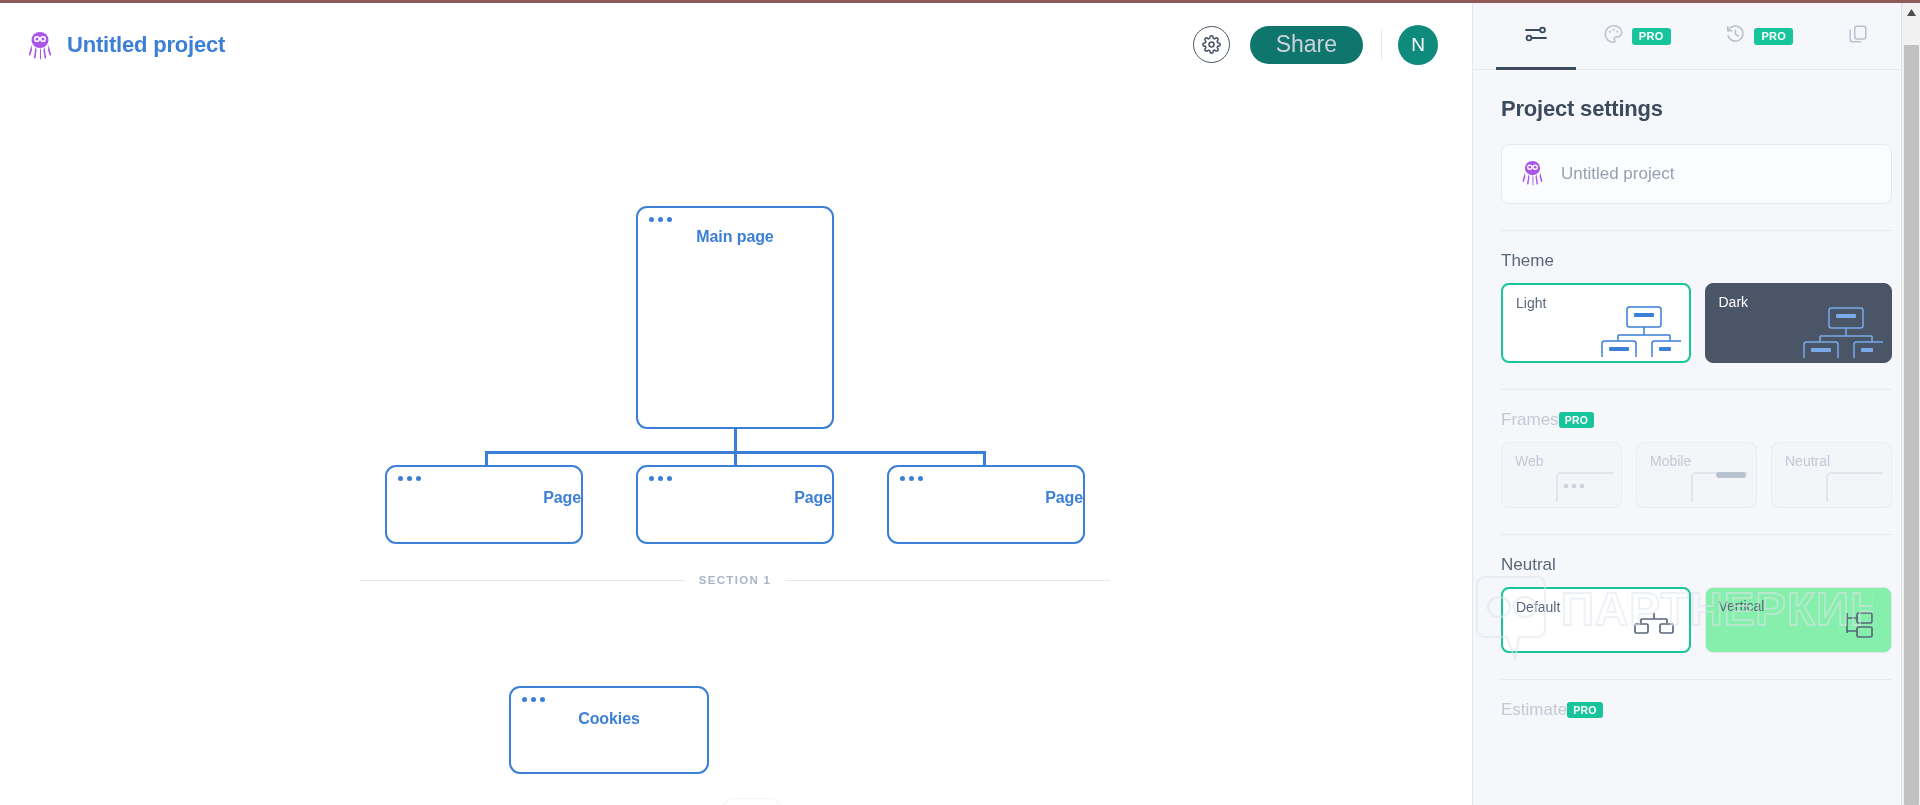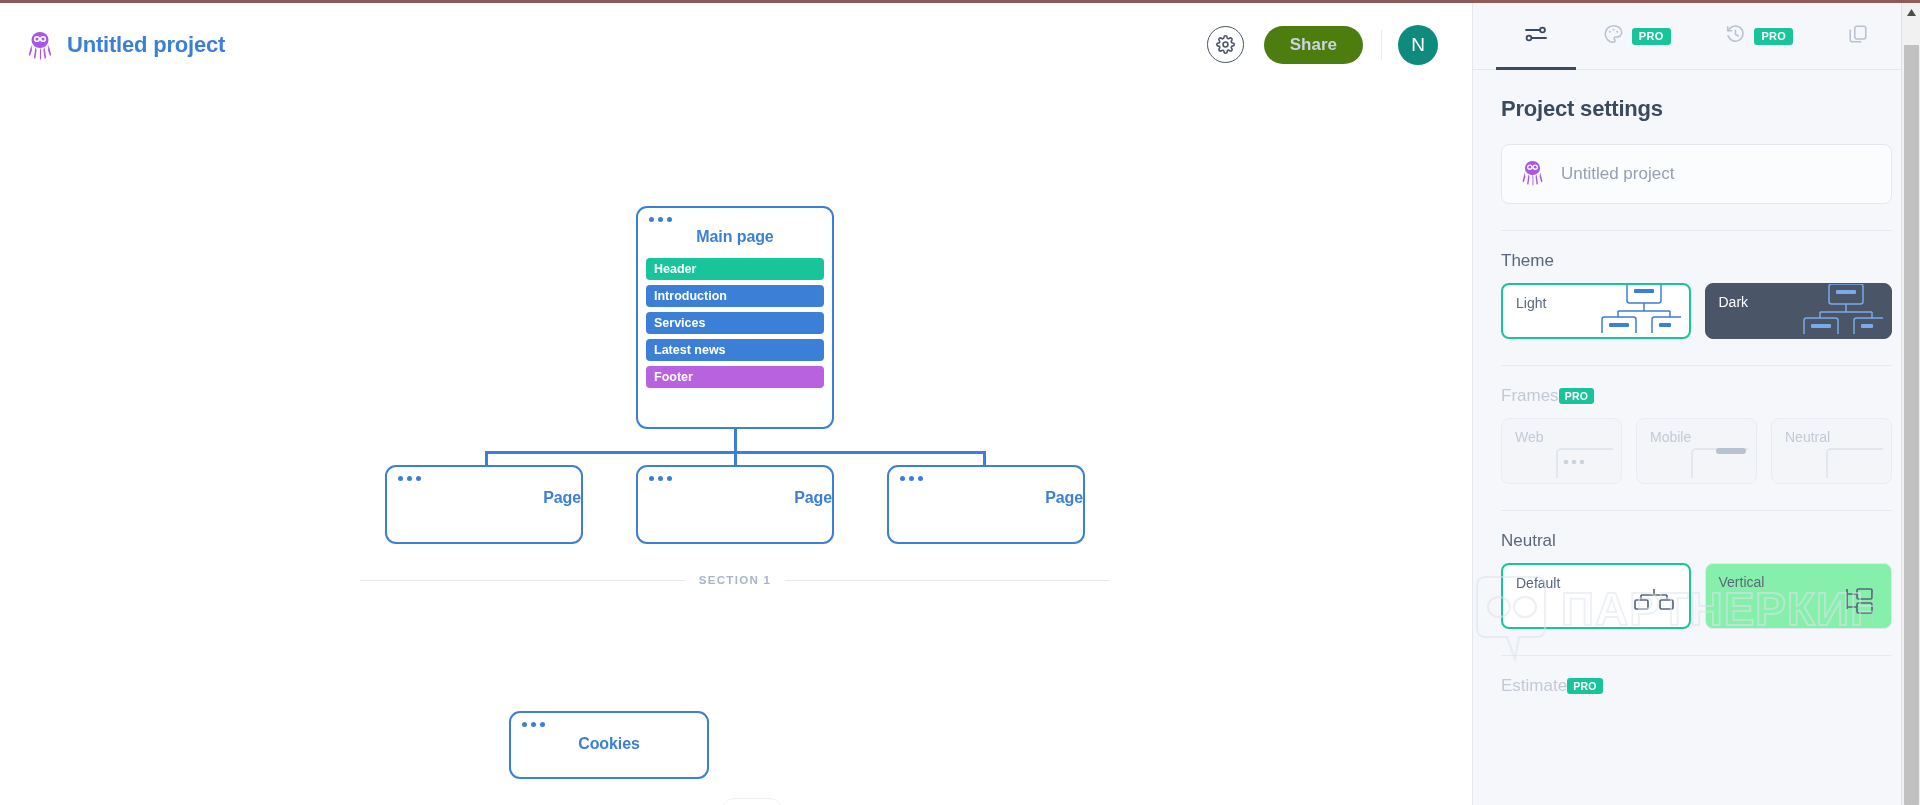--- a/index.html
+++ b/index.html
@@ -33,21 +33,21 @@
     display: flex; align-items: center; gap: 0;
   }
   .gear-btn {
     width: 37px; height: 37px; border-radius: 50%;
     border: 1.6px solid #4a5568; display: flex; align-items: center; justify-content: center;
     cursor: pointer; background: #fff;
   }
   .share-btn {
     margin-left: 20px;
     height: 38px; padding: 0 26px; border-radius: 19px;
-    background: #4d7c0f; color: #cdd3dd; font-size: 17px; font-weight: 700;
+    background: #0f766e; color: #cdd3dd; font-size: 23px; font-weight: 400;
     display: flex; align-items: center; justify-content: center; cursor: default;
     border: none;
   }
   .hdr-sep { width: 1px; height: 30px; background: #e6e9ef; margin: 0 16px 0 18px; }
   .avatar {
     width: 40px; height: 40px; border-radius: 50%; background: #0f8b7e;
     color: #fff; font-size: 19px; font-weight: 500;
     display: flex; align-items: center; justify-content: center;
     margin-right: 34px; cursor: pointer;
   }
@@ -79,21 +79,21 @@
   }
 
   
   .page-card { width: 198px; height: 79px; top: 379px; }
   .page-card .card-title { margin-top: 22px; text-align: right; }
   #page-card-1 { left: 385px; }
   #page-card-2 { left: 636px; }
   #page-card-3 { left: 887px; }
 
   
-  .bottom-card { width: 200px; height: 68px; top: 625px; }
+  .bottom-card { width: 200px; height: 88px; top: 600px; }
   .bottom-card .card-title { margin-top: 22px; }
   #cookies-card { left: 509px; }
   #error-card { left: 760px; }
 
   
   .conn { position: absolute; background: #3b7fd6; }
   .conn-v-main { left: 734px; top: 343px; width: 2.5px; height: 36px; }
   .conn-h { left: 485px; top: 365px; width: 500px; height: 2.5px; }
   .conn-v-l { left: 485px; top: 365px; width: 2.5px; height: 14px; }
   .conn-v-r { left: 983px; top: 365px; width: 2.5px; height: 14px; }
@@ -166,21 +166,21 @@
   .opt .lbl {
     position: absolute; top: 10px; left: 13px; font-size: 14px; color: #5a677a;
   }
   .opt.selected { border: 2px solid #18c49a; background: #fff; }
   .opt.dark { background: #4a5568; border-color: #4a5568; }
   .opt.dark .lbl { color: #fff; }
   .opt.disabled { background: #f3f5f9; border-color: #e9edf3; }
   .opt.disabled .lbl { color: #c3cad6; }
   .opt .art { position: absolute; right: 8px; bottom: 0; }
 
-  .theme-row .opt { height: 56px; }
+  .theme-row .opt { height: 80px; }
   .layout-row .opt { height: 66px; }
   .layout-row .art { right: 14px; bottom: 8px; }
 
   
   .watermark {
     position: absolute; left: 0px; top: 560px; width: 400px; height: 120px;
     pointer-events: none; opacity: 0.55;
   }
 
   
@@ -243,27 +243,20 @@
     <div class="conn conn-v-l"></div>
     <div class="conn conn-v-r"></div>
 
     <div class="card" id="main-card">
       <div class="dots">
           <i></i>
           <i></i>
           <i></i>
         </div>
       <div class="card-title">Main page</div>
-      <div class="blocks">
-        <div class="block" style="background:#18c49a">Header</div>
-        <div class="block" style="background:#3b7fd6">Introduction</div>
-        <div class="block" style="background:#3b7fd6">Services</div>
-        <div class="block" style="background:#3b7fd6">Latest news</div>
-        <div class="block" style="background:#b862e0">Footer</div>
-      </div>
     </div>
 
     <div class="card page-card" id="page-card-1">
       <div class="dots">
           <i></i>
           <i></i>
           <i></i>
         </div>
       <div class="card-title">Page</div>
     </div>

